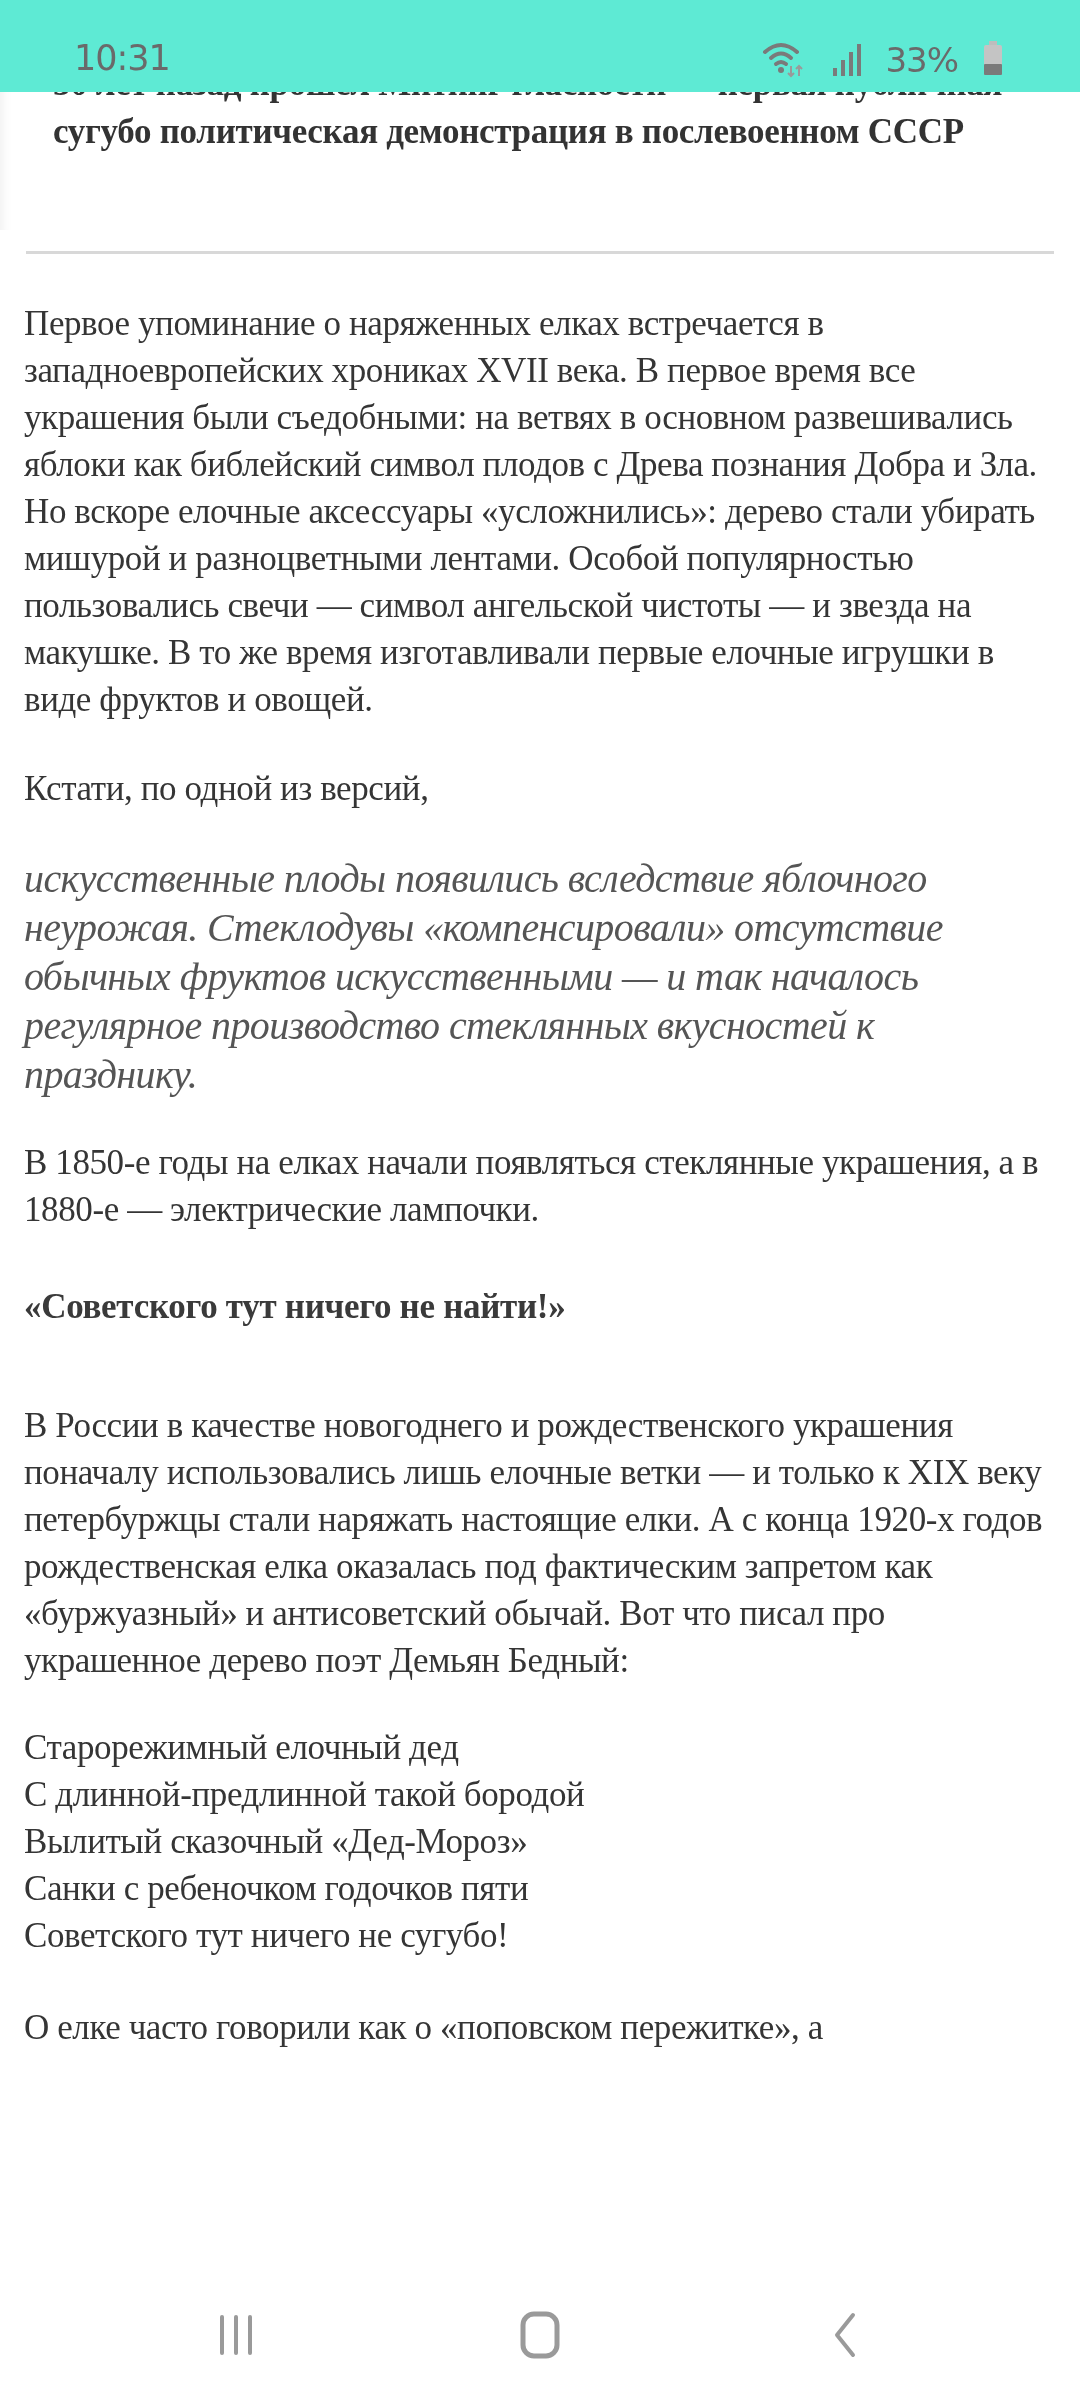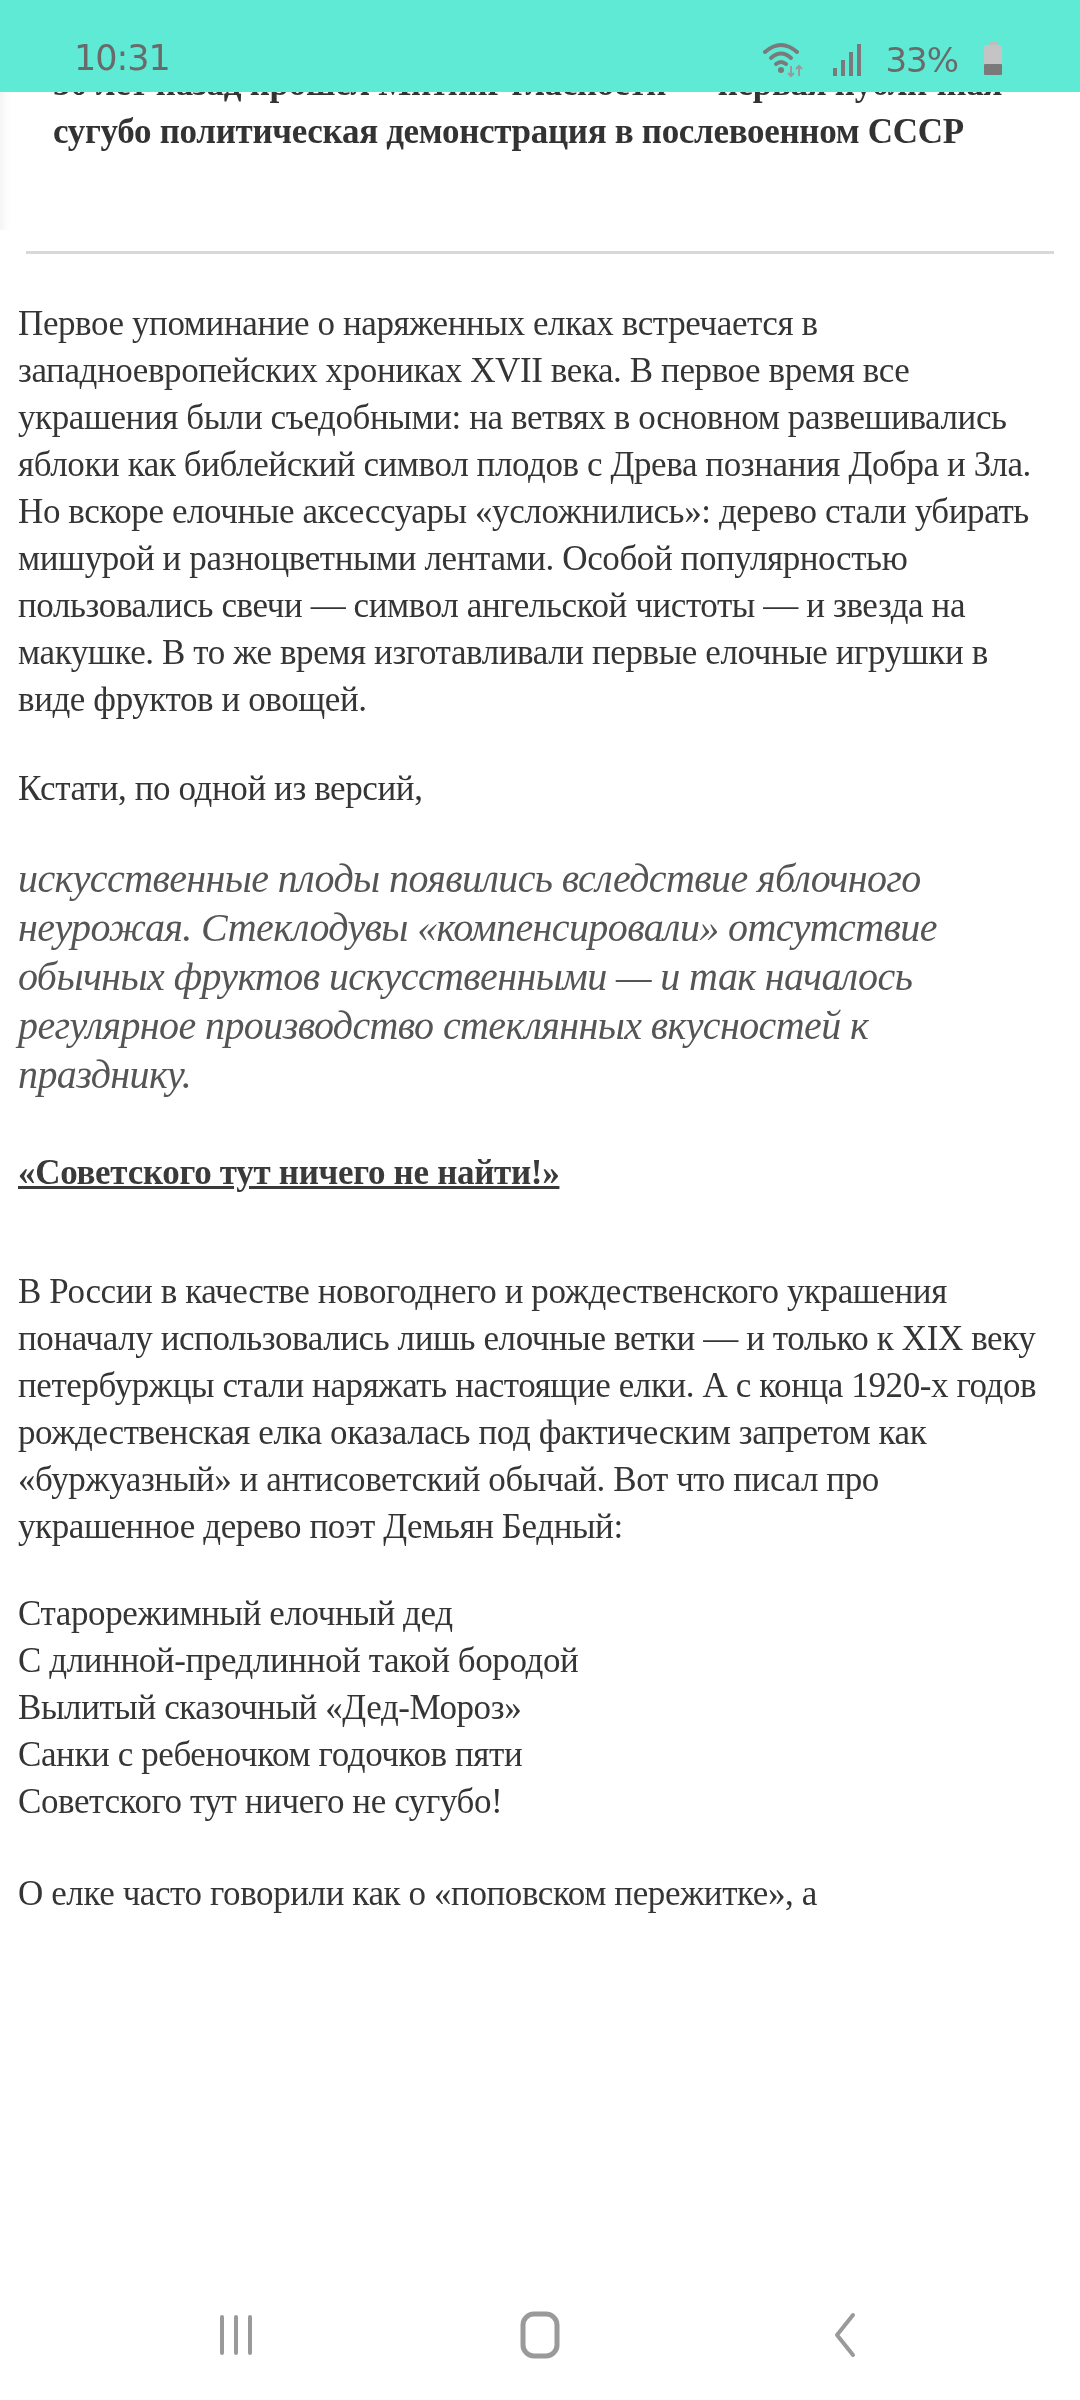--- a/index.html
+++ b/index.html
@@ -79,21 +79,21 @@
   .divider {
     position: absolute;
     left: 26px;
     top: 251px;
     width: 1028px;
     height: 3px;
     background: #d8d8d8;
   }
   .article {
     position: absolute;
-    left: 18px;
+    left: 24px;
     top: 300px;
     width: 1030px;
   }
   .p {
     margin: 0;
     font-size: 35px;
     line-height: 47px;
     color: #353535;
     letter-spacing: -0.4px;
   }
@@ -152,22 +152,23 @@
 
   <div class="divider"></div>
 
   <div class="article">
     <p class="p" style="margin-top:0;">Первое упоминание о наряженных елках встречается в западноевропейских хрониках XVII века. В первое время все украшения были съедобными: на ветвях в основном развешивались яблоки как библейский символ плодов с Древа познания Добра и Зла. Но вскоре елочные аксессуары «усложнились»: дерево стали убирать мишурой и разноцветными лентами. Особой популярностью пользовались свечи — символ ангельской чистоты — и звезда на макушке. В то же время изготавливали первые елочные игрушки в виде фруктов и овощей.</p>
 
     <p class="p" style="margin-top:42px;">Кстати, по одной из версий,</p>
 
     <p class="quote" style="margin-top:42px;">искусственные плоды появились вследствие яблочного неурожая. Стеклодувы «компенсировали» отсутствие обычных фруктов искусственными — и так началось регулярное производство стеклянных вкусностей к празднику.</p>
 
-
-    <h3 class="subhead" style="margin-top:50px;text-decoration:underline;">«Советского тут ничего не найти!»</h3>
+    <p class="p" style="margin-top:40px;">В 1850-е годы на елках начали появляться стеклянные украшения, а в 1880-е — электрические лампочки.</p>
+
+    <h3 class="subhead" style="margin-top:50px;">«Советского тут ничего не найти!»</h3>
 
     <p class="p" style="margin-top:72px;">В России в качестве новогоднего и рождественского украшения поначалу использовались лишь елочные ветки — и только к XIX веку петербуржцы стали наряжать настоящие елки. А с конца 1920-х годов рождественская елка оказалась под фактическим запретом как «буржуазный» и антисоветский обычай. Вот что писал про украшенное дерево поэт Демьян Бедный:</p>
 
     <div style="margin-top:40px;">
       <span class="poem-line">Старорежимный елочный дед</span>
       <span class="poem-line">С длинной-предлинной такой бородой</span>
       <span class="poem-line">Вылитый сказочный «Дед-Мороз»</span>
       <span class="poem-line">Санки с ребеночком годочков пяти</span>
       <span class="poem-line">Советского тут ничего не сугубо!</span>
     </div>

